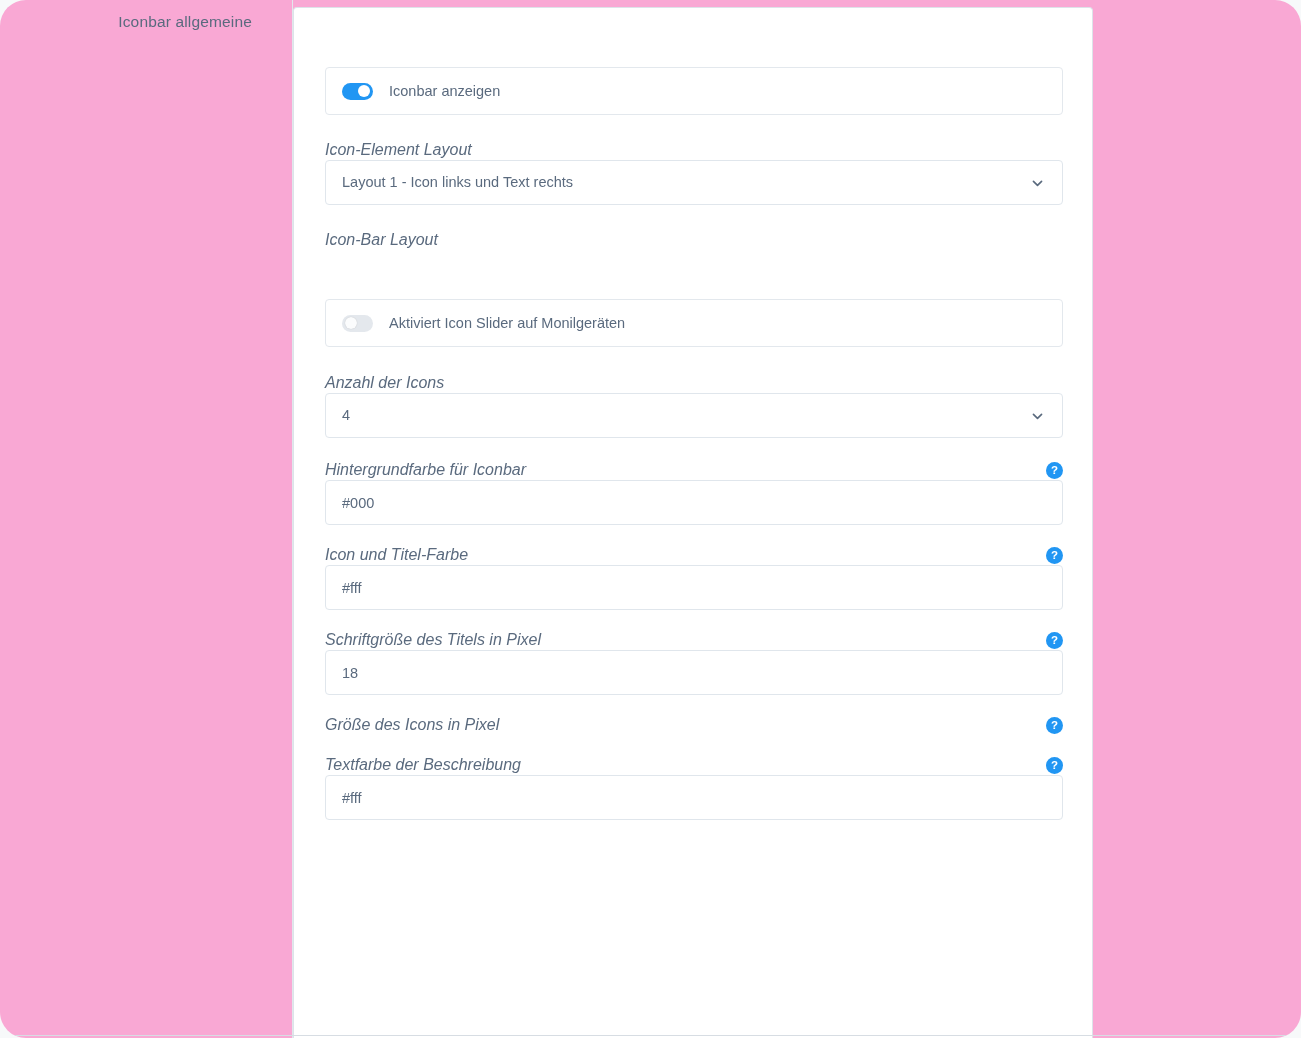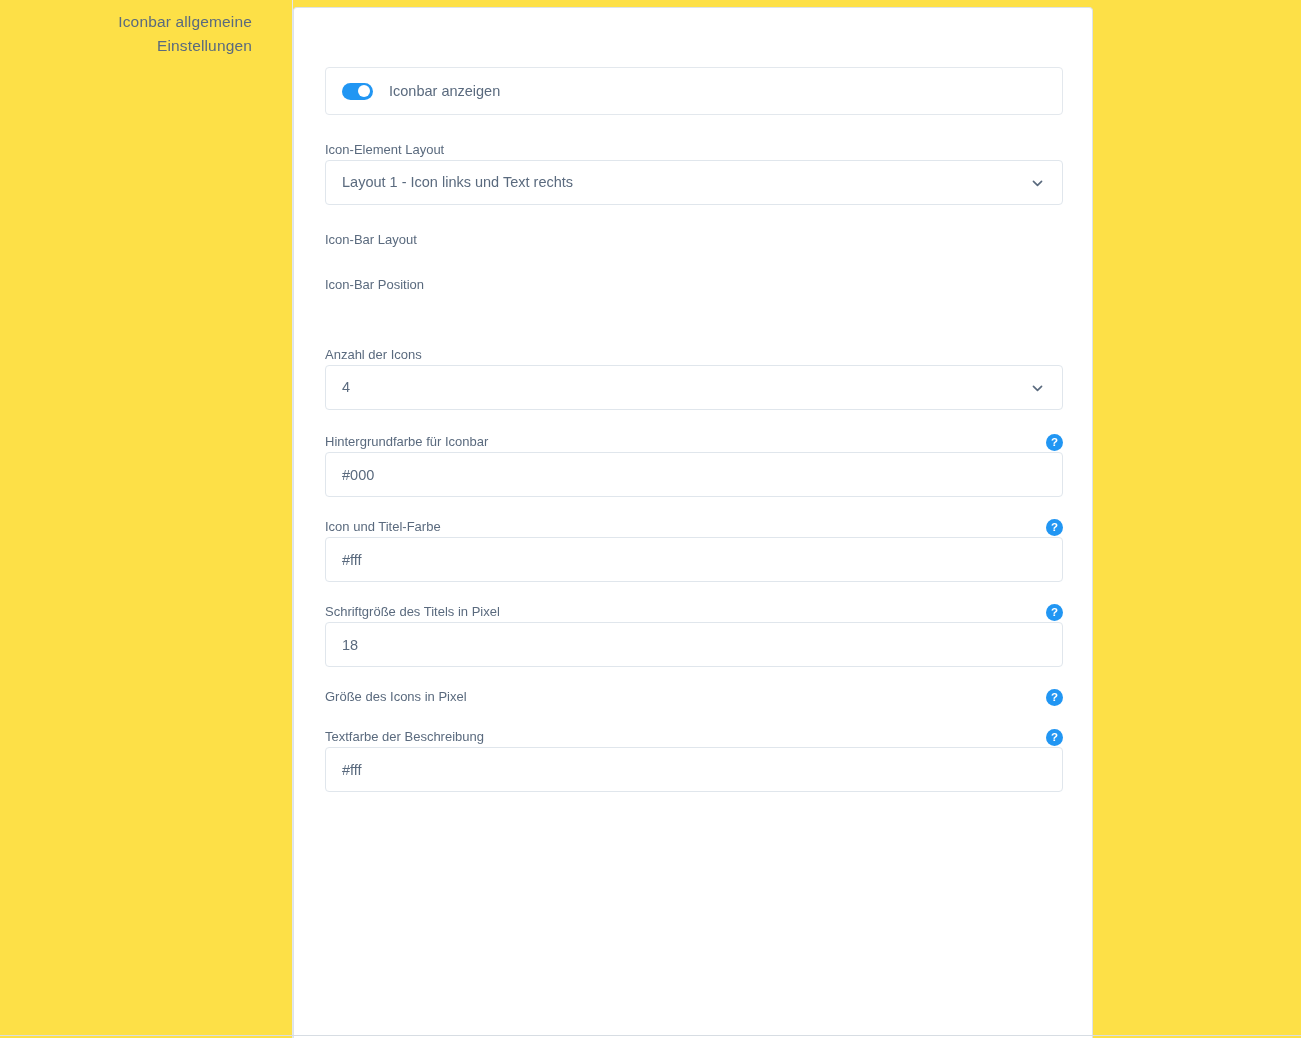--- a/index.html
+++ b/index.html
@@ -16,22 +16,23 @@
     font-family: "Liberation Sans", sans-serif;
     color: #5a6a7e;
     -webkit-font-smoothing: antialiased;
   }
 
   
   .page {
     position: relative;
     width: 1301px;
     height: 1038px;
-    background: #fde047;
+    background: #f9a8d4;
     overflow: hidden;
+    border-radius: 26px;
   }
   .page-bottom-rule {
     position: absolute;
     left: 0;
     top: 1035px;
     width: 1301px;
     height: 1px;
     background: #d7dde3;
   }
   .col-divider {
@@ -116,24 +117,25 @@
 
   
   .field { position: relative; }
   .field-label-row {
     display: flex;
     align-items: center;
     justify-content: space-between;
     height: 20px;
   }
   .field-label {
-    font-size: 13px;
+    font-size: 16px;
     color: #5a6a7e;
     line-height: 20px;
     white-space: nowrap;
+    font-style: italic;
   }
   .help-icon {
     width: 17px;
     height: 17px;
     border-radius: 50%;
     background: #2196f3;
     color: #ffffff;
     font-size: 11.5px;
     font-weight: 700;
     line-height: 17px;
@@ -192,21 +194,20 @@
 </style>
 </head>
 <body>
 
 <div class="page">
 
   <div class="col-divider"></div>
 
   <div class="section-title">
     <div>Iconbar allgemeine</div>
-    <div>Einstellungen</div>
   </div>
 
   <div class="panel">
     <div class="panel-inner">
 
       <div class="toggle-row">
         <span class="switch on">
           <span class="knob"></span>
         </span>
         <span class="toggle-label">Iconbar anzeigen</span>
@@ -232,27 +233,30 @@
 
       <div class="field">
         <div class="field-label-row">
           <span class="field-label">Icon-Bar Layout</span>
         </div>
       </div>
 
       <div class="sp-25"></div>
 
       <div class="field">
-        <div class="field-label-row">
-          <span class="field-label">Icon-Bar Position</span>
-        </div>
       </div>
 
       <div class="sp-24"></div>
 
+      <div class="toggle-row">
+        <span class="switch off">
+          <span class="knob"></span>
+        </span>
+        <span class="toggle-label">Aktiviert Icon Slider auf Monilgeräten</span>
+      </div>
 
       <div class="sp-26"></div>
 
       <div class="field">
         <div class="field-label-row">
           <span class="field-label">Anzahl der Icons</span>
         </div>
         <div class="control select">
           <span class="value">4</span>
           <span class="chevron">

